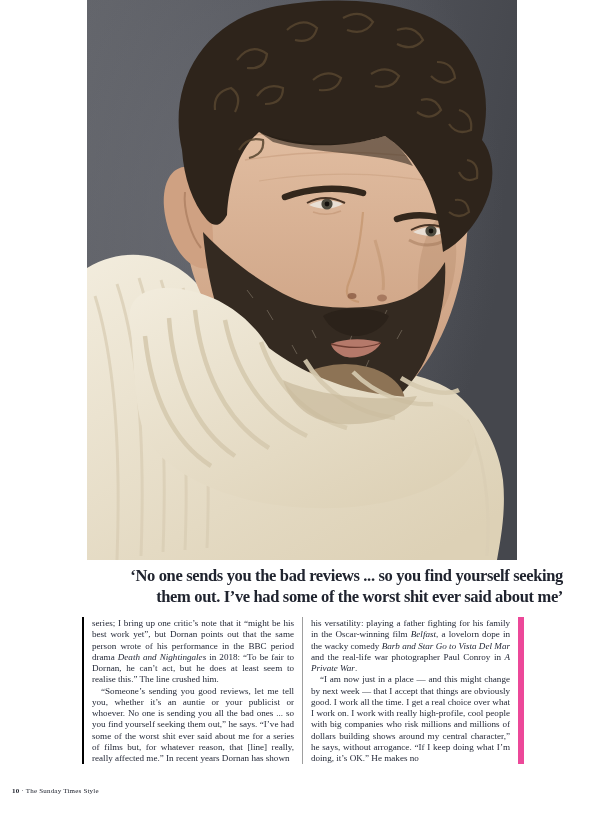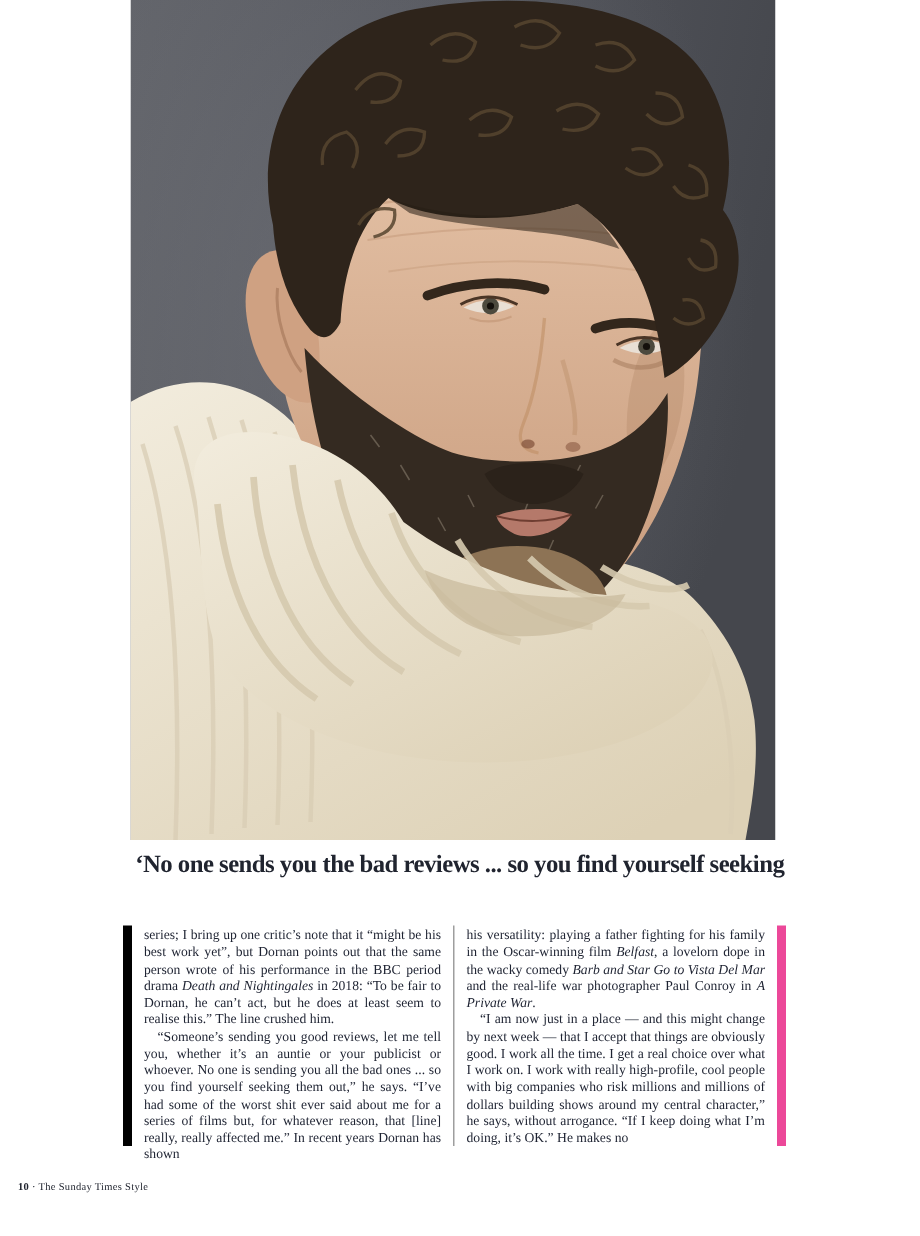--- a/index.html
+++ b/index.html
@@ -4,24 +4,24 @@
 <style>
   html,body{margin:0;padding:0;}
   body{width:613px;height:824px;background:#ffffff;position:relative;
        font-family:"Liberation Serif", serif;color:#1d2231;overflow:hidden;}
   .page{position:absolute;inset:0;background:#fff;}
   .photo-wrap{position:absolute;left:87px;top:0;width:430px;height:560px;}
   .photo-wrap svg{display:block;}
   .pull-quote{position:absolute;left:50px;top:566px;width:513px;text-align:center;
       font-family:"Liberation Serif", serif;font-weight:700;font-size:16.5px;
       line-height:20.5px;color:#20242f;letter-spacing:-0.35px;}
-  .pull-quote .qline{white-space:nowrap;}
+  .pull-quote .qline{white-space:nowrap;text-align:right;}
   .columns{position:absolute;left:82px;top:617px;width:442px;height:147px;display:flex;}
   .col{box-sizing:border-box;width:221px;padding:1px 8px 0 8px;}
-  .col-left{border-left:6px solid #000000;border-right:1px solid #9e9e9e;}
+  .col-left{border-left:2px solid #000000;border-right:1px solid #9e9e9e;}
   .col-right{border-right:6px solid #ec4899;}
   .para{margin:0;font-size:9.1px;line-height:11.25px;text-align:justify;
         color:#1d2231;}
   .para.indent{text-indent:9px;}
   .para em{font-style:italic;}
   .footer{position:absolute;left:12px;top:787px;font-size:7px;color:#20242f;
           font-family:"Liberation Serif", serif;letter-spacing:0.2px;}
   .footer b{font-weight:700;}
 </style>
 </head>
@@ -152,20 +152,21 @@
           <path d="M266,372 C290,396 322,406 346,404"></path>
           <path d="M314,378 C336,392 360,396 372,390"></path>
         </g>
         <path d="M196,380 C232,396 290,402 330,396 C322,414 290,426 254,424 C224,422 204,406 196,380 Z" fill="#c9bb9d" opacity="0.75"></path>
       </g>
     </svg>
   </div>
 
   <div class="pull-quote">
     <div class="qline">‘No one sends you the bad reviews ... so you find yourself seeking</div>
+    <div class="qline">them out. I’ve had some of the worst shit ever said about me’</div>
   </div>
 
   <div class="columns">
     <div class="col col-left">
         <p class="para"><span>series; I bring up one critic’s note that it “might be his best work yet”, but Dornan points out that the same person wrote of his performance in the BBC period drama </span><em>Death and Nightingales</em><span> in 2018: “To be fair to Dornan, he can’t act, but he does at least seem to realise this.” The line crushed him.</span></p>
         <p class="para indent"><span>“Someone’s sending you good reviews, let me tell you, whether it’s an auntie or your publicist or whoever. No one is sending you all the bad ones ... so you find yourself seeking them out,” he says. “I’ve had some of the worst shit ever said about me for a series of films but, for whatever reason, that [line] really, really affected me.” In recent years Dornan has shown</span></p>
       </div>
     <div class="col col-right">
         <p class="para"><span>his versatility: playing a father fighting for his family in the Oscar-winning film </span><em>Belfast</em><span>, a lovelorn dope in the wacky comedy </span><em>Barb and Star Go to Vista Del Mar</em><span> and the real-life war photographer Paul Conroy in </span><em>A Private War</em><span>.</span></p>
         <p class="para indent"><span>“I am now just in a place — and this might change by next week — that I accept that things are obviously good. I work all the time. I get a real choice over what I work on. I work with really high-profile, cool people with big companies who risk millions and millions of dollars building shows around my central character,” he says, without arrogance. “If I keep doing what I’m doing, it’s OK.” He makes no</span></p>

